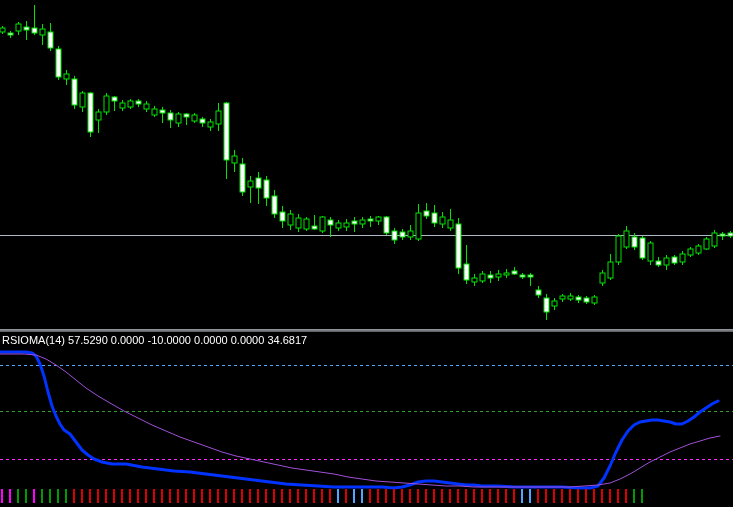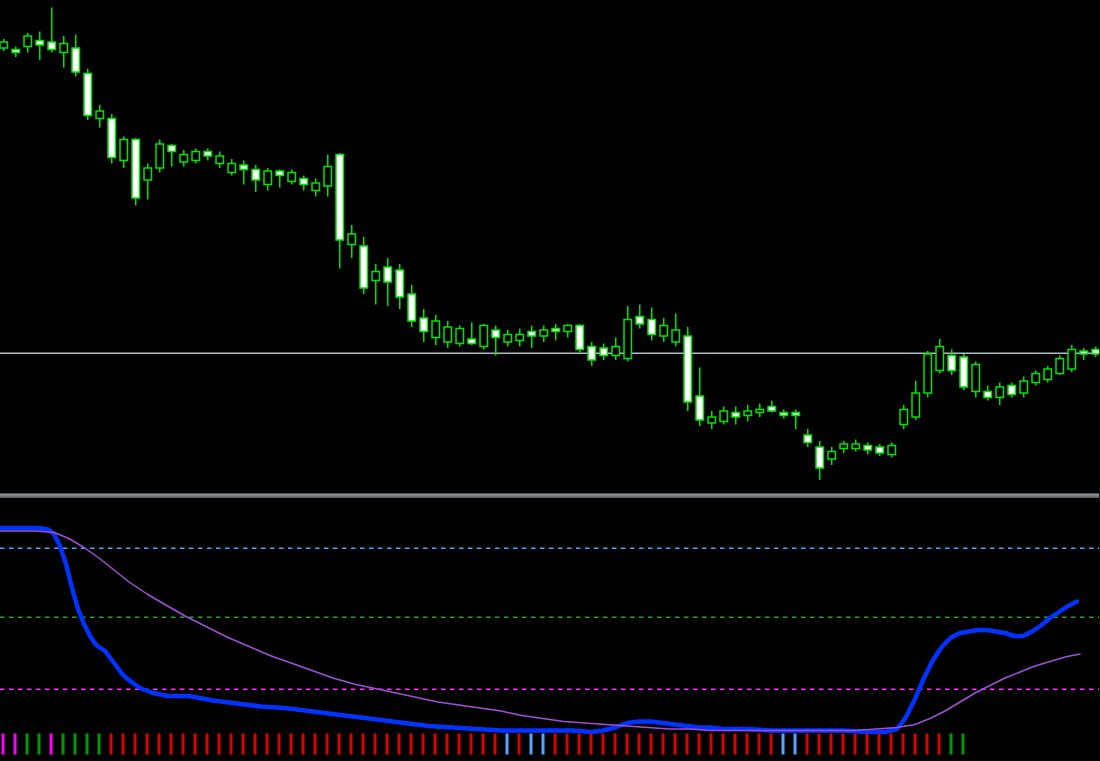--- a/index.html
+++ b/index.html
@@ -282,13 +282,14 @@
       <rect x="585" y="489" width="2" height="14" fill="#dd0000"></rect>
       <rect x="593" y="489" width="2" height="14" fill="#dd0000"></rect>
       <rect x="601" y="489" width="2" height="14" fill="#dd0000"></rect>
       <rect x="609" y="489" width="2" height="14" fill="#dd0000"></rect>
       <rect x="617" y="489" width="2" height="14" fill="#dd0000"></rect>
       <rect x="625" y="489" width="2" height="14" fill="#dd0000"></rect>
       <rect x="633" y="489" width="2" height="14" fill="#009900"></rect>
       <rect x="641" y="489" width="2" height="14" fill="#009900"></rect>
     </svg>
   <div class="panel-separator" style="top: 329px;"></div>
+  <div class="indicator-label">RSIOMA(14) 57.5290 0.0000 -10.0000 0.0000 0.0000 34.6817</div>
 </div>
 
 </body></html>

